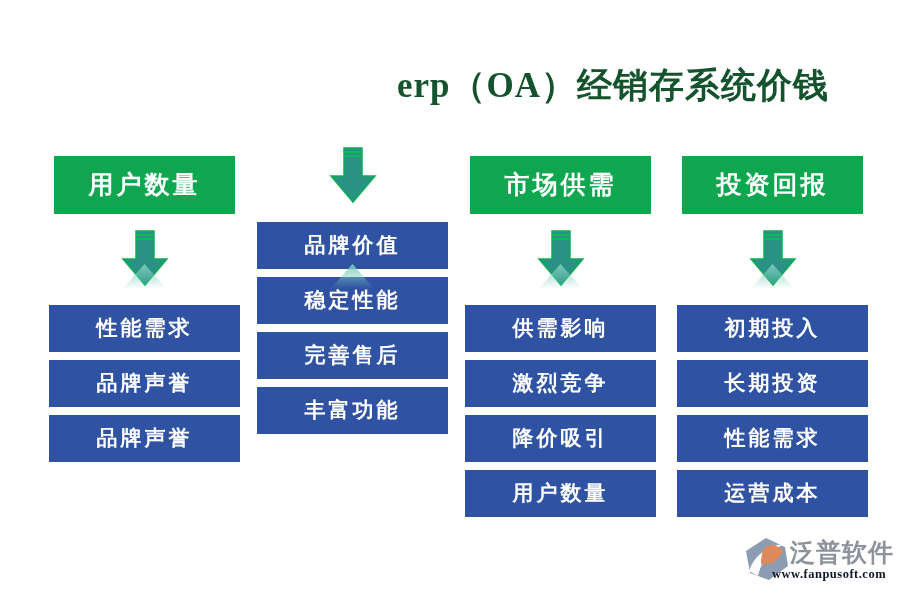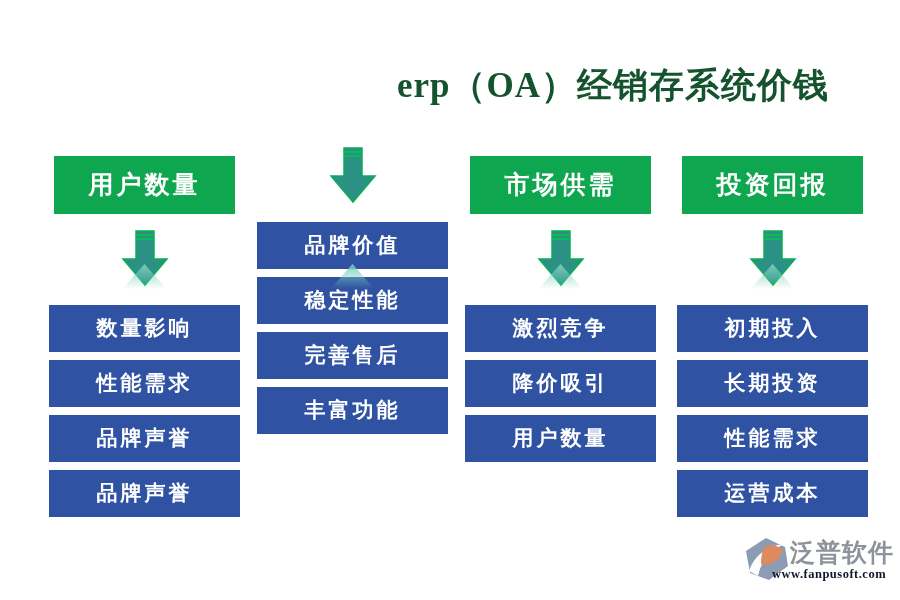--- a/index.html
+++ b/index.html
@@ -73,21 +73,20 @@
   <div class="column col1">
     <div class="header">用户数量</div>
     <div class="arrow-zone">
       <svg class="arrow-svg" width="50" height="57" viewBox="0 0 50 57">
         <path d="M16 1 H34 V29 H47 L25 55 L3 29 H16 Z" fill="#2B9184" stroke="#0CAD53" stroke-width="1.5"></path>
         <rect x="16.5" y="4" width="17" height="2" fill="#0BBA58"></rect>
         <rect x="16.5" y="8" width="17" height="2" fill="#0BBA58"></rect>
       </svg>
     </div>
     <div class="reflection"></div>
-    <div class="item">数量影响</div>
     <div class="item">性能需求</div>
     <div class="item">品牌声誉</div>
     <div class="item">品牌声誉</div>
   </div>
 
   <div class="column col2">
     <div class="arrow-zone">
       <svg class="arrow-svg" width="50" height="57" viewBox="0 0 50 57">
         <path d="M16 1 H34 V29 H47 L25 55 L3 29 H16 Z" fill="#2B9184" stroke="#0CAD53" stroke-width="1.5"></path>
         <rect x="16.5" y="4" width="17" height="2" fill="#0BBA58"></rect>
@@ -104,20 +103,21 @@
   <div class="column col3">
     <div class="header">市场供需</div>
     <div class="arrow-zone">
       <svg class="arrow-svg" width="50" height="57" viewBox="0 0 50 57">
         <path d="M16 1 H34 V29 H47 L25 55 L3 29 H16 Z" fill="#2B9184" stroke="#0CAD53" stroke-width="1.5"></path>
         <rect x="16.5" y="4" width="17" height="2" fill="#0BBA58"></rect>
         <rect x="16.5" y="8" width="17" height="2" fill="#0BBA58"></rect>
       </svg>
     </div>
     <div class="reflection"></div>
+    <div class="item">供需影响</div>
     <div class="item">激烈竞争</div>
     <div class="item">降价吸引</div>
     <div class="item">用户数量</div>
   </div>
 
   <div class="column col4">
     <div class="header">投资回报</div>
     <div class="arrow-zone">
       <svg class="arrow-svg" width="50" height="57" viewBox="0 0 50 57">
         <path d="M16 1 H34 V29 H47 L25 55 L3 29 H16 Z" fill="#2B9184" stroke="#0CAD53" stroke-width="1.5"></path>

